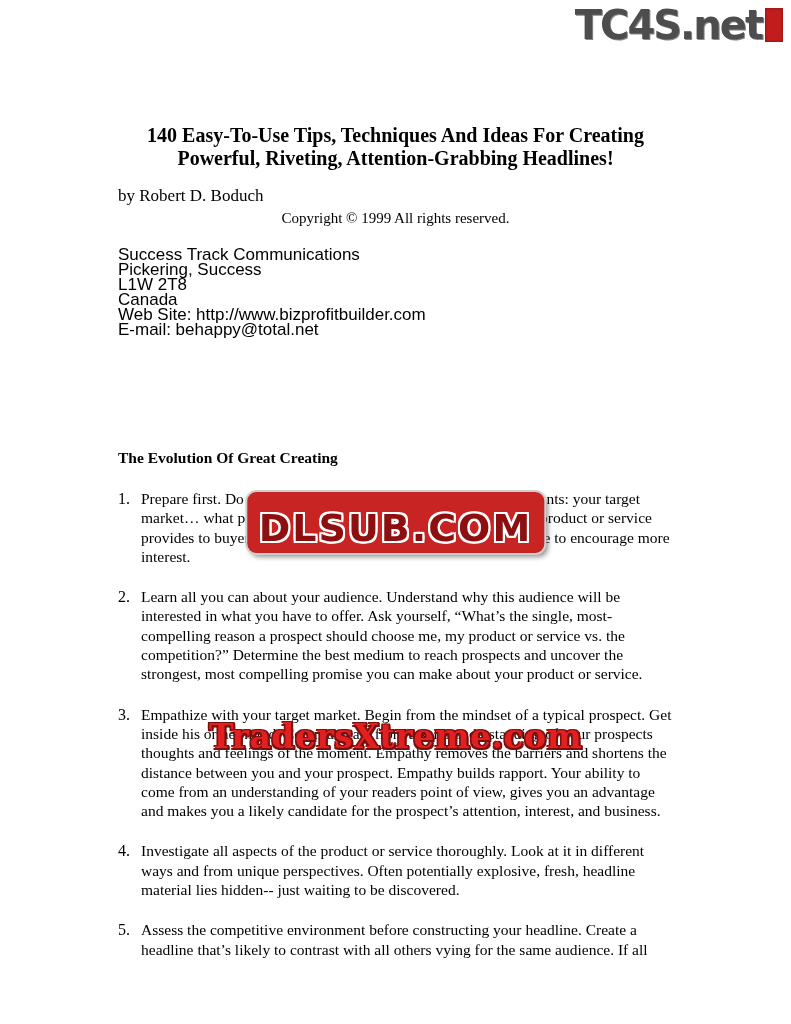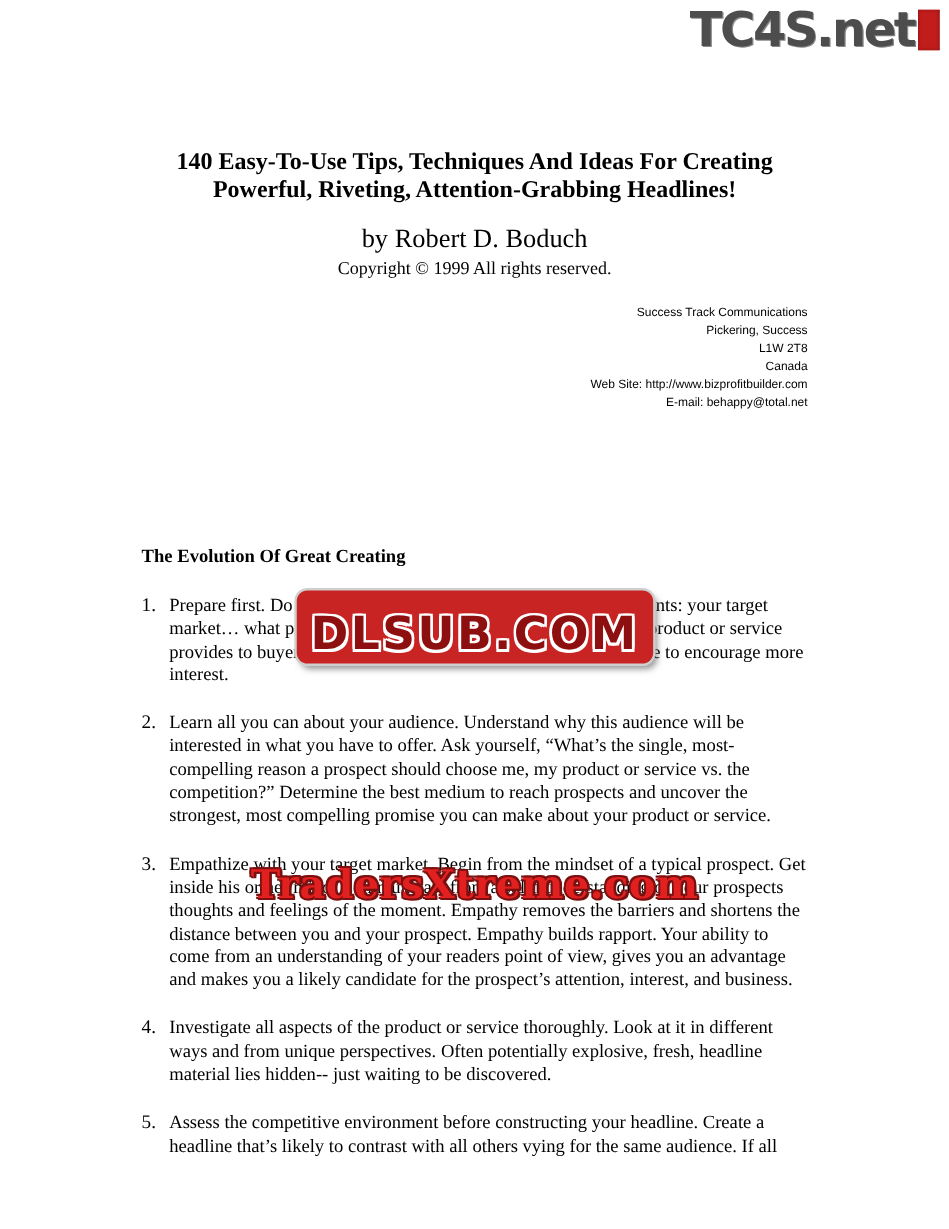--- a/index.html
+++ b/index.html
@@ -47,33 +47,33 @@
 
   h1.doc-title {
     margin-top: 92px;
     text-align: center;
     font-size: 20px;
     line-height: 23px;
     font-weight: bold;
   }
   .byline {
     margin-top: 16px;
-    text-align: center;
-    font-size: 22px;
+    text-align: left;
+    font-size: 17px;
   }
   .copyright {
     margin-top: 4px;
     text-align: center;
     font-size: 15px;
   }
   .address {
     margin-top: 20px;
-    text-align: right;
+    text-align: left;
     font-family: "Liberation Sans", sans-serif;
-    font-size: 10px;
+    font-size: 17px;
     line-height: 15px;
   }
 
   h2.section-heading {
     margin-top: 112px;
     font-size: 15.5px;
     font-weight: bold;
   }
 
   .tips { margin-top: 22px; }

